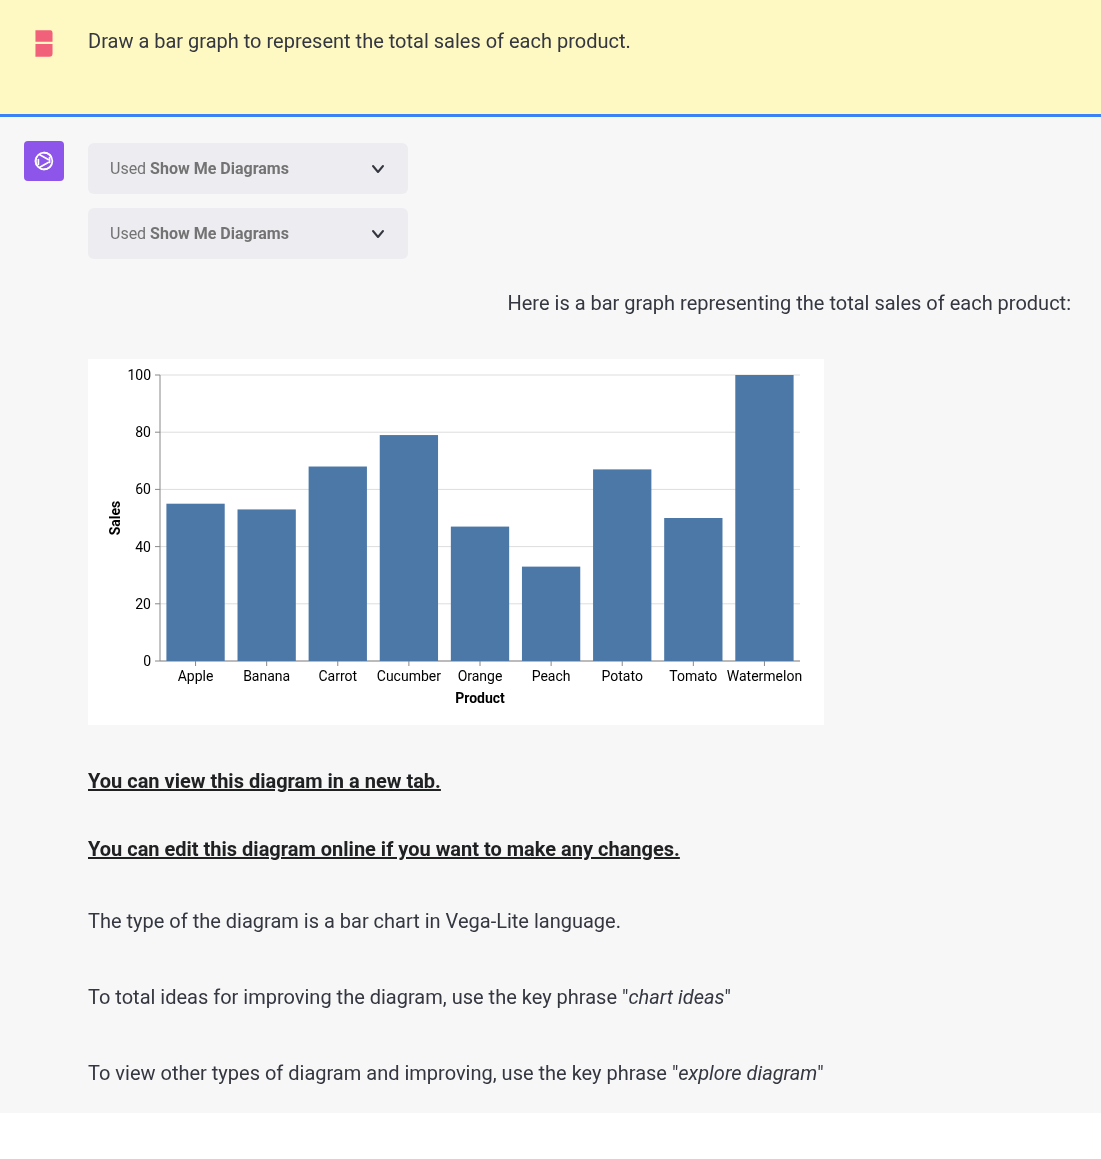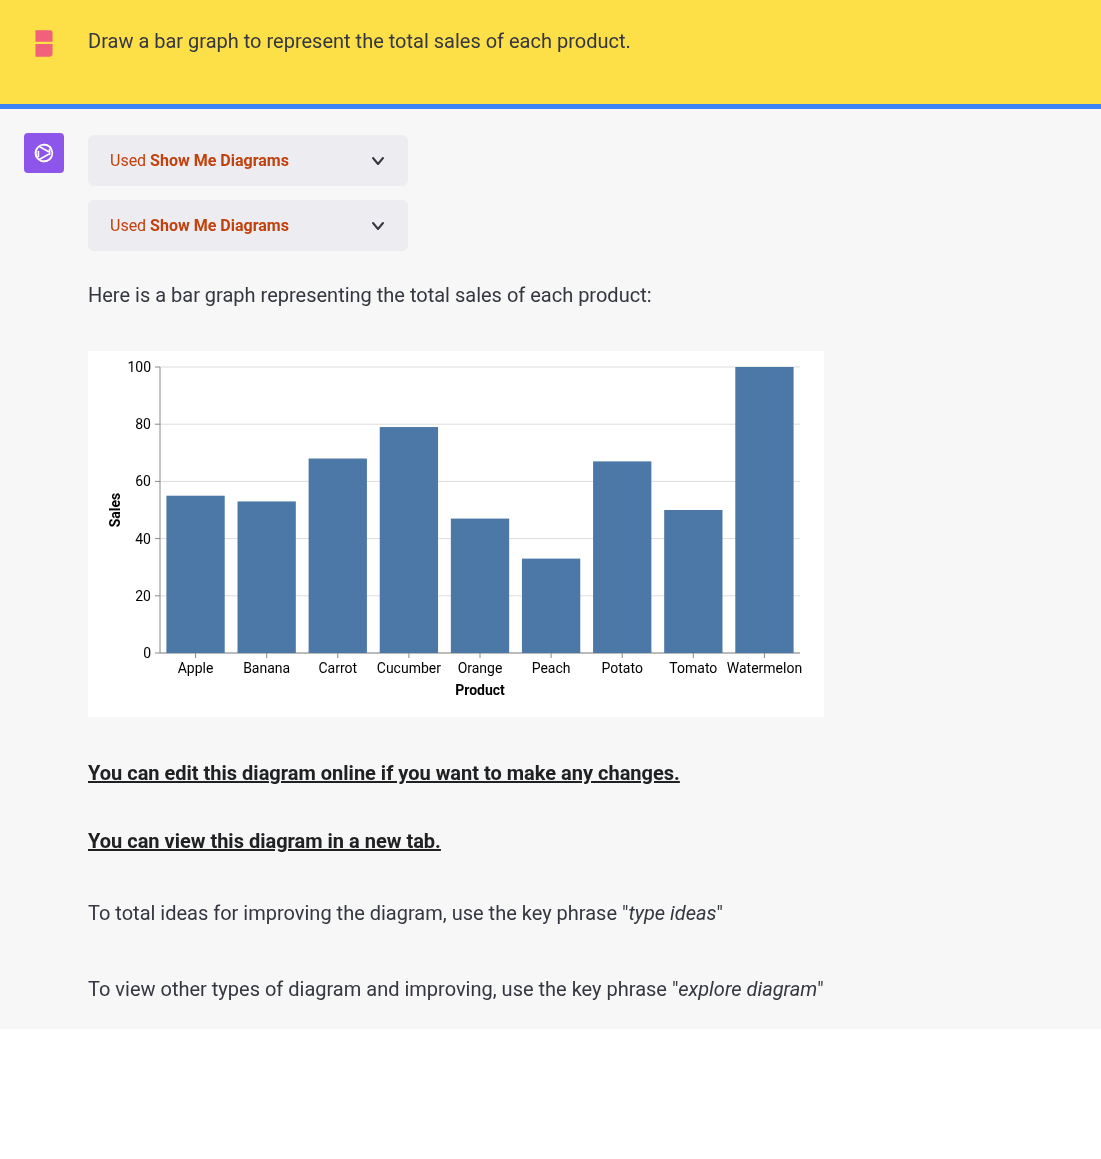--- a/index.html
+++ b/index.html
@@ -8,41 +8,41 @@
     font-family: -apple-system, BlinkMacSystemFont, "Segoe UI", Roboto, Helvetica, Arial, sans-serif;
     background: #ffffff;
     color: #353740;
     width: 1101px;
   }
   .user-row, .assistant-row {
     display: flex;
     gap: 24px;
     padding: 24px 30px 24px 24px;
   }
-  .user-row { background: #fde047; border-bottom: 5px solid #3b82f6; padding-top: 24px; padding-bottom: 40px;}
+  .user-row { background: #fef9c3; border-bottom: 3px solid #3b82f6; padding-top: 24px; padding-bottom: 50px;}
   .assistant-row { background: #f7f7f8; }
   .avatar {
     width: 40px; height: 40px; flex: 0 0 40px; border-radius: 4px;
     display: flex; align-items: center; justify-content: center;
   }
   .user-avatar svg { width: 26px; height: 32px; }
   .assistant-avatar { background: #8e55ea; }
   .assistant-avatar svg { width: 28px; height: 28px; }
   .content { flex: 1; padding-top: 2px; min-width:0;}
   .user-text { font-size: 20px; color: #353740; line-height: 1.5; }
   .pill {
     display: flex; justify-content: space-between; align-items: center;
     background: #ececf1; border-radius: 6px;
     padding: 16px 22px; width: 320px; margin-bottom: 14px;
     font-size: 16px; color: #353740; cursor: pointer;
   }
-  .pill .label { color:#c2410c;}
+  .pill .label { color:#737373;}
   .pill .label b { font-weight:700;}
   .pill svg { width: 16px; height: 16px; }
-  .assistant-text { font-size: 20px; color: #353740; line-height: 1.6; margin-top: 28px;}
+  .assistant-text { font-size: 20px; color: #353740; line-height: 1.6; margin-top: 28px; text-align: right;}
   .chart-card {
     background: #ffffff; margin-top: 40px; padding: 10px 16px 16px 16px;
     width: 736px;
   }
   .chart-svg { display:block; }
   .tick-label { font-size: 14px; fill:#000; }
   .axis-title { font-size: 14px; font-weight: 700; fill:#000;}
   .bar { fill: #4c78a8; }
   .axis-line { stroke:#888; stroke-width:1; }
   .grid-line { stroke:#ddd; stroke-width:1;}
@@ -144,22 +144,23 @@
           <line x1="589.3333333333334" y1="292" x2="589.3333333333334" y2="297" class="tick-line"></line>
           <text x="589.3333333333334" y="312" text-anchor="middle" class="tick-label">Tomato</text>
           <rect x="631.2888888888889" y="6" width="58.31111111111111" height="286" class="bar"></rect>
           <line x1="660.4444444444445" y1="292" x2="660.4444444444445" y2="297" class="tick-line"></line>
           <text x="660.4444444444445" y="312" text-anchor="middle" class="tick-label">Watermelon</text>
           <text x="376" y="334" text-anchor="middle" class="axis-title">Product</text>
           <text x="16" y="149" text-anchor="middle" class="axis-title" transform="rotate(-90 16 149)">Sales</text>
         </svg>
     </div>
 
+    <div><a class="link-line">You can view this diagram in a new tab.</a></div>
     <div><a class="link-line">You can edit this diagram online if you want to make any changes.</a></div>
-    <div><a class="link-line">You can view this diagram in a new tab.</a></div>
 
+    <div class="para">The type of the diagram is a bar chart in Vega-Lite language.</div>
 
-    <div class="para"><span>To total ideas for improving the diagram, use the key phrase "</span><span class="italic">type ideas</span><span>"</span></div>
+    <div class="para"><span>To total ideas for improving the diagram, use the key phrase "</span><span class="italic">chart ideas</span><span>"</span></div>
 
     <div class="para"><span>To view other types of diagram and improving, use the key phrase "</span><span class="italic">explore diagram</span><span>"</span></div>
 
   </div>
 </div>
 
 </body></html>

